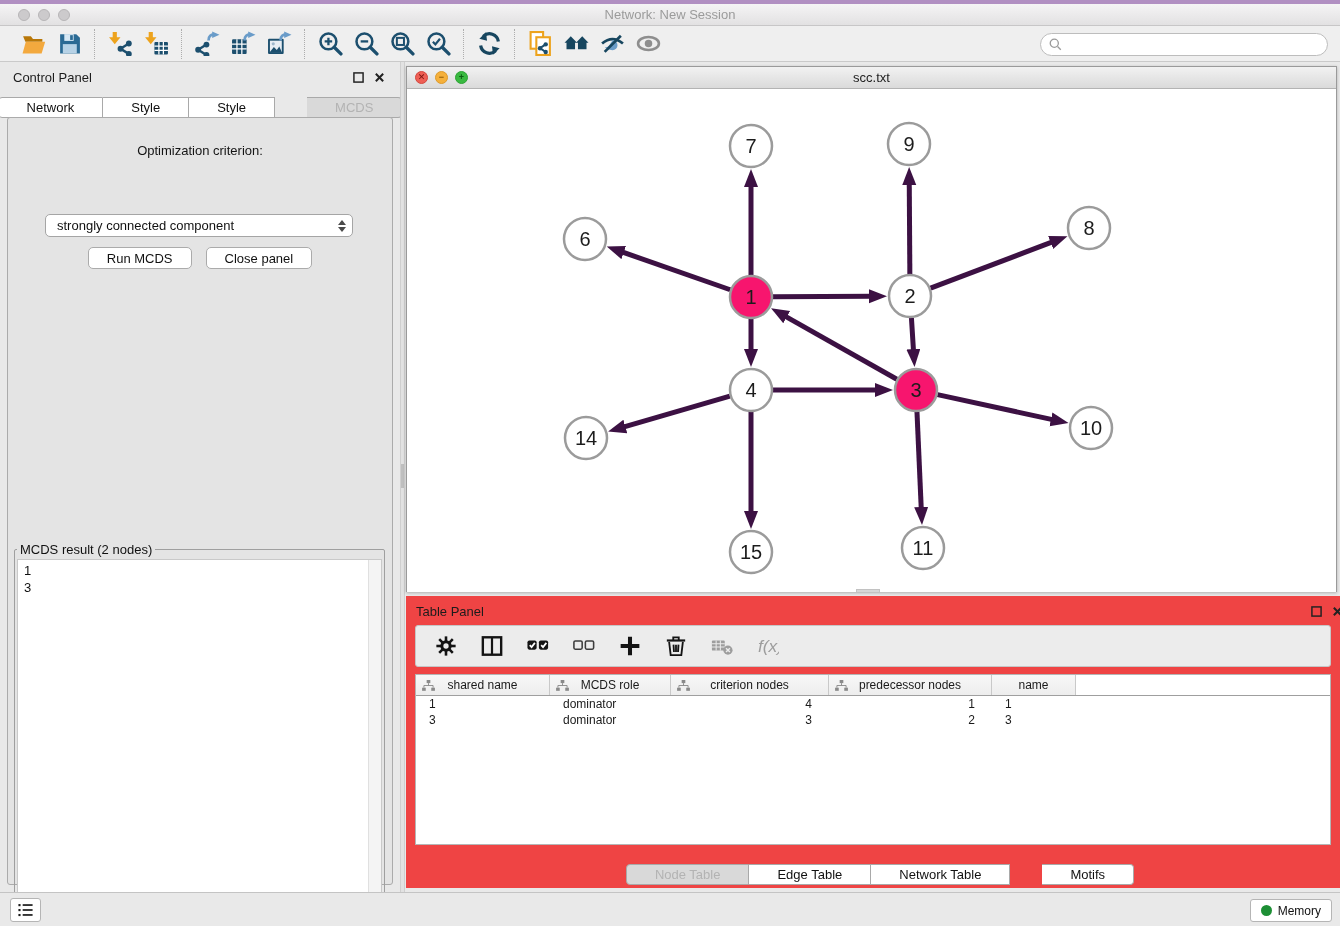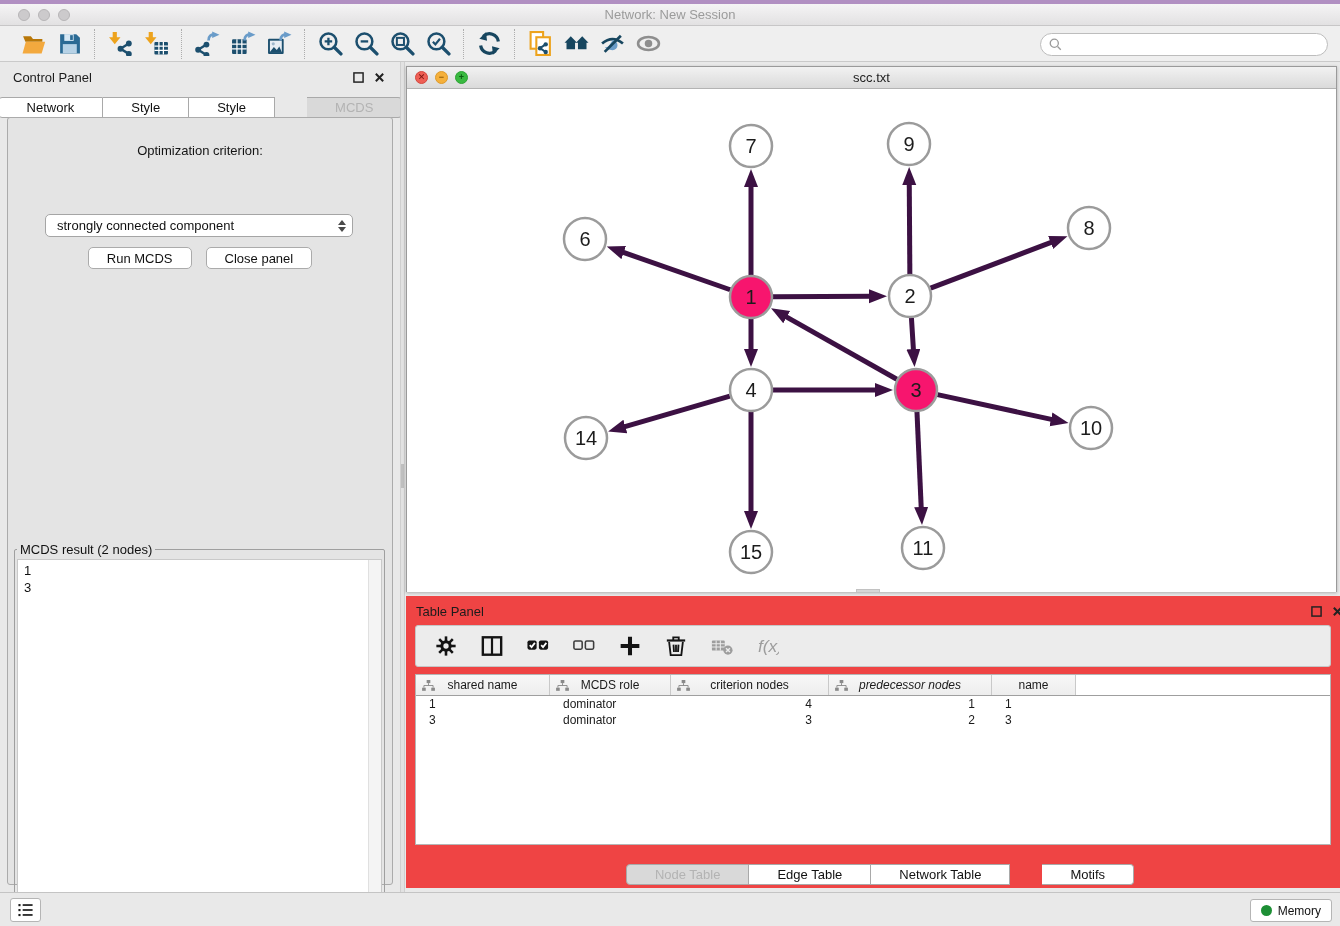--- a/index.html
+++ b/index.html
@@ -545,21 +545,21 @@
             <span class="hicon"><svg width="13" height="11" viewBox="0 0 14 12">
                 <g fill="#8a8a8a">
                   <rect x="5" y="0" width="4" height="3.4"></rect>
                   <rect x="0" y="8.4" width="4" height="3.4"></rect>
                   <rect x="10" y="8.4" width="4" height="3.4"></rect>
                 </g>
                 <path d="M7 3.4 V6 M2 8.4 V6 H12 V8.4" stroke="#8a8a8a" stroke-width="1" fill="none"></path>
               </svg></span>
             <span>criterion nodes</span>
           </div>
-          <div class="th" style="width: 163px; font-style: italic;">
+          <div class="th" style="width: 163px;">
             <span class="hicon"><svg width="13" height="11" viewBox="0 0 14 12">
                 <g fill="#8a8a8a">
                   <rect x="5" y="0" width="4" height="3.4"></rect>
                   <rect x="0" y="8.4" width="4" height="3.4"></rect>
                   <rect x="10" y="8.4" width="4" height="3.4"></rect>
                 </g>
                 <path d="M7 3.4 V6 M2 8.4 V6 H12 V8.4" stroke="#8a8a8a" stroke-width="1" fill="none"></path>
               </svg></span>
             <span>predecessor nodes</span>
           </div>

